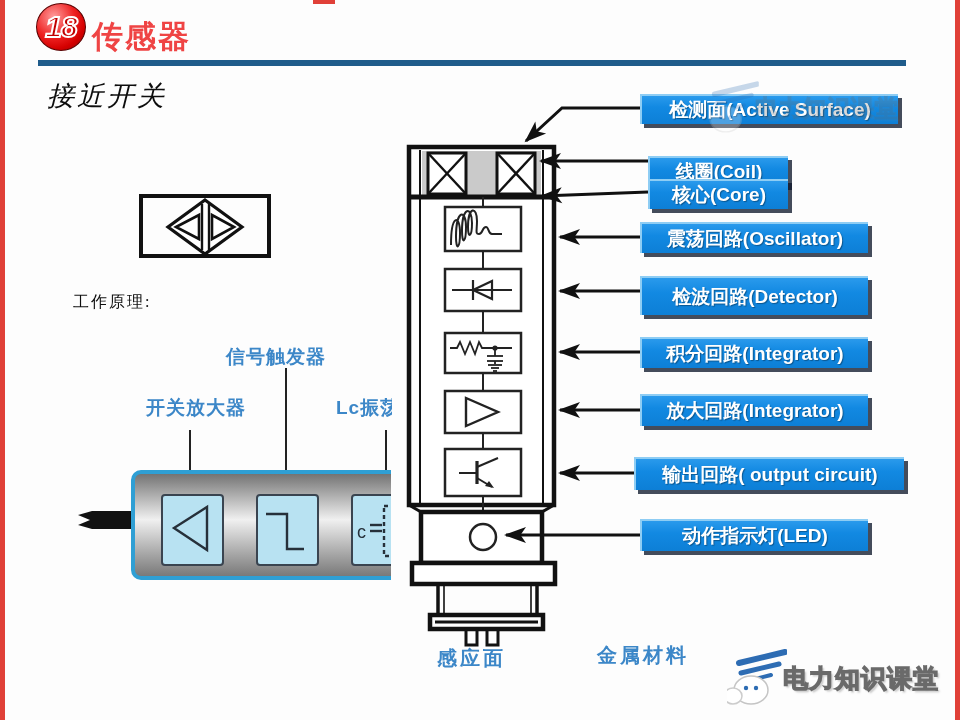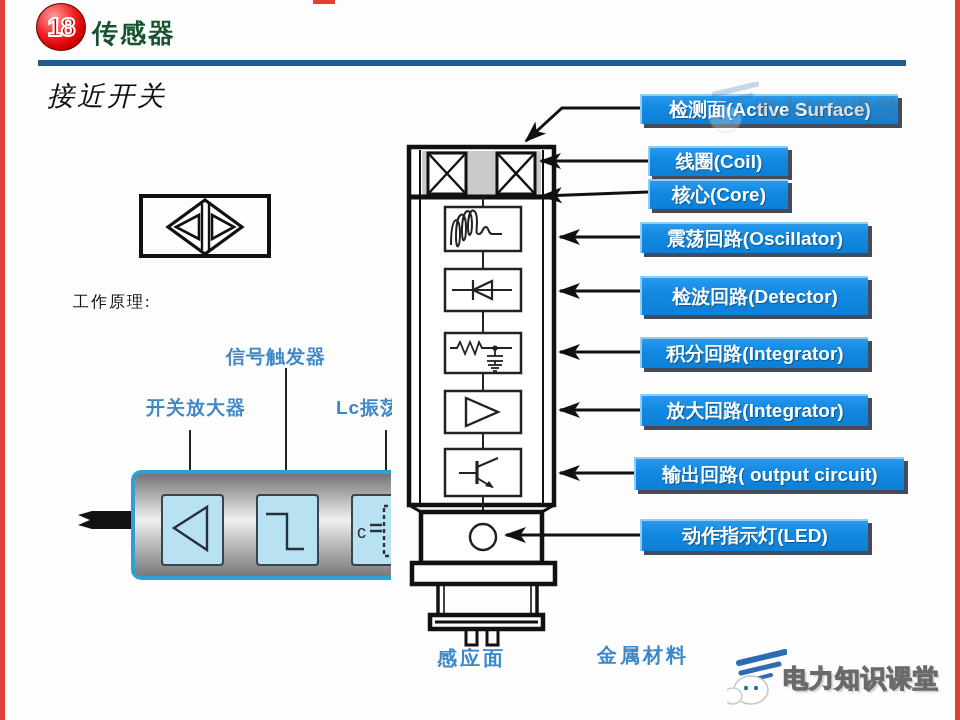--- a/index.html
+++ b/index.html
@@ -19,23 +19,23 @@
   
   .edge{position:absolute;top:0;width:5px;height:720px;background:var(--edge-red);}
   .edge.left{left:0;}
   .edge.right{right:0;}
   .edge-dash{position:absolute;left:313px;top:0;width:22px;height:4px;background:var(--edge-red);}
 
   
   .badge{position:absolute;left:36px;top:3px;width:50px;height:48px;border-radius:50%;
     background:radial-gradient(circle at 35% 28%, #ff9d9d 0%, #ee2222 45%, var(--badge-red) 70%, #8f0000 100%);
     border:1px solid #5a0000;display:flex;align-items:center;justify-content:center;}
-  .badge span{font-size:26px;font-weight:bold;color:#c00000;
-    -webkit-text-stroke:2px #ffffff;letter-spacing:-1px;}
-  .slide-title{position:absolute;left:92px;top:16px;font-size:26px;font-weight:bold;color:#14532d;
+  .badge span{font-size:30px;font-weight:bold;color:#c00000;
+    -webkit-text-stroke:2px #ffffff;letter-spacing:-1px;font-style:italic;}
+  .slide-title{position:absolute;left:92px;top:16px;font-size:31px;font-weight:bold;color:#ef4444;
     font-family:"Liberation Serif","DejaVu Serif",serif;letter-spacing:2px;}
   .title-rule{position:absolute;left:38px;top:60px;width:868px;height:6px;background:var(--line-blue);}
 
   .h-page{position:absolute;left:47px;top:78px;font-size:27px;color:#0d0d0d;
     font-family:"Liberation Serif","DejaVu Serif",serif;letter-spacing:3px;font-style:italic;}
   .h-symbol{position:absolute;left:58px;top:130px;font-size:23px;color:#0d0d0d;
     font-family:"Liberation Serif","DejaVu Serif",serif;letter-spacing:2px;}
   .h-principle{position:absolute;left:73px;top:292px;font-size:16px;color:#0d0d0d;
     font-family:"Liberation Serif","DejaVu Serif",serif;letter-spacing:2px;}
 
@@ -49,21 +49,21 @@
   .ld-osc{left:336px;top:395px;width:56px;overflow:hidden;}
 
   
   .callout{position:absolute;z-index:4;display:flex;align-items:center;justify-content:center;
     background:linear-gradient(180deg,#2a9aec 0%,var(--label-blue) 40%,var(--label-blue-dark) 100%);
     border-top:2px solid #8ecdf4;border-left:2px solid #8ecdf4;
     box-shadow:4px 4px 0 rgba(15,25,45,0.78);
     color:#ffffff;font-weight:bold;font-size:19px;white-space:nowrap;
     text-shadow:1px 1px 1px rgba(0,0,0,0.35);}
   .c1{left:640px;top:94px;width:258px;height:30px;}
-  .c2{left:648px;top:146px;width:140px;height:30px;}
+  .c2{left:648px;top:156px;width:140px;height:30px;}
   .c3{left:648px;top:179px;width:140px;height:30px;}
   .c4{left:640px;top:222px;width:228px;height:31px;}
   .c5{left:640px;top:276px;width:228px;height:39px;text-align:right;}
   .c6{left:640px;top:337px;width:228px;height:31px;}
   .c7{left:640px;top:394px;width:228px;height:32px;}
   .c8{left:634px;top:457px;width:270px;height:33px;}
   .c9{left:640px;top:519px;width:228px;height:32px;}
 
   .bottom-label{position:absolute;z-index:2;color:var(--diagram-blue);font-weight:bold;font-size:20px;
     letter-spacing:3px;white-space:nowrap;}

